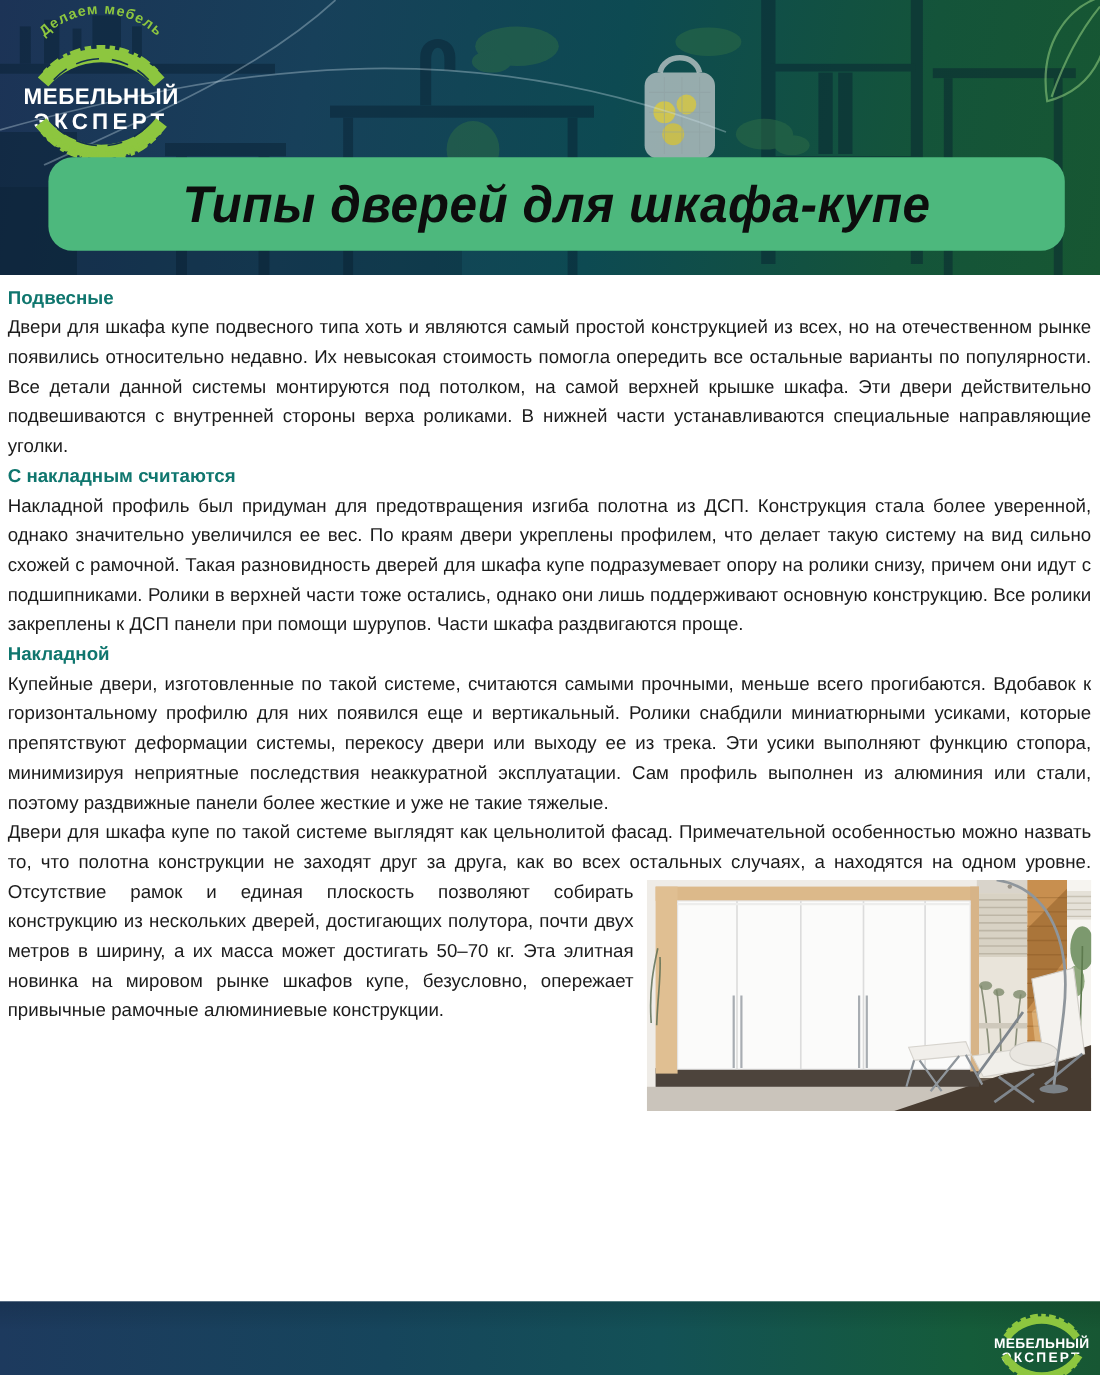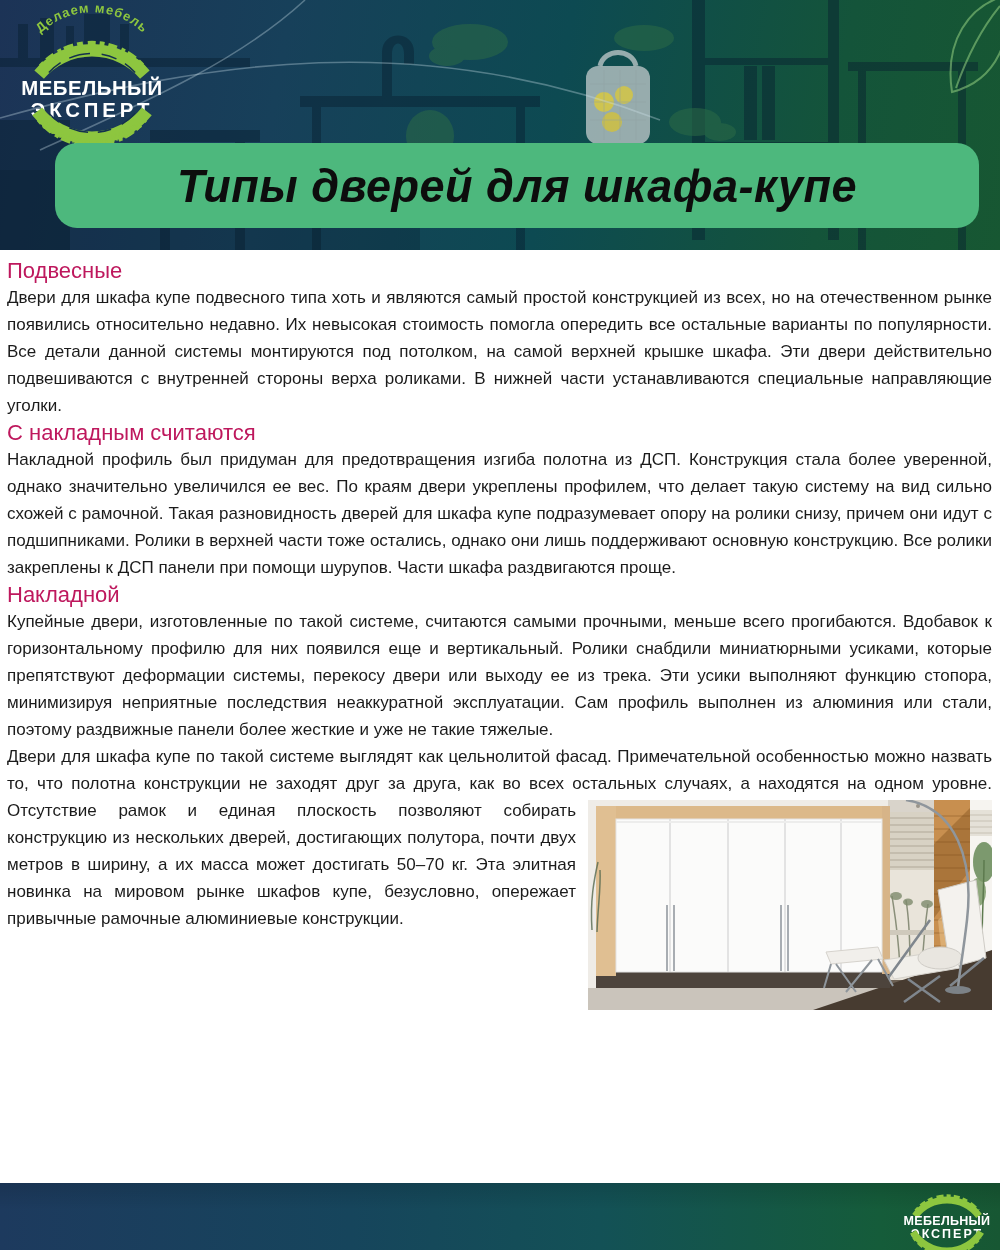--- a/index.html
+++ b/index.html
@@ -18,32 +18,32 @@
     color:var(--body-text);
   }
   .page{width:1000px;height:1250px;display:flex;flex-direction:column;overflow:hidden;background:#fff;}
 
   
   .hero{position:relative;height:250px;flex:0 0 auto;overflow:hidden;
     background:linear-gradient(100deg,var(--navy) 0%,#17405a 28%,var(--teal) 55%,#14543a 82%,var(--hgreen) 100%);}
   .hero-bg{position:absolute;left:0;top:0;width:1000px;height:250px;display:block;}
   .brand-logo{position:absolute;left:12px;top:4px;width:160px;height:142px;}
   .title-banner{
-    position:absolute;left:55px;top:143px;width:924px;height:85px;
+    position:absolute;left:44px;top:143px;width:924px;height:85px;
     background:var(--banner-green);border-radius:22px;
     display:flex;align-items:center;justify-content:center;
   }
   .title-text{
     font-size:45px;font-weight:bold;font-style:italic;color:#0d0d0d;
     letter-spacing:0.5px;white-space:nowrap;transform:scaleY(1.04);
   }
 
   
   .content{flex:1 1 auto;background:#fff;padding:7px 8px 0 7px;}
-  .section-heading{font-size:22px;line-height:27px;font-weight:normal;color:#be185d;}
+  .section-heading{font-size:17px;line-height:27px;font-weight:bold;color:#0f766e;}
   .section-paragraph{font-size:17px;line-height:27px;text-align:justify;color:var(--body-text);}
   .img-spacer{float:right;width:0;height:57px;}
   .wardrobe-fig{float:right;clear:right;width:404px;height:210px;margin:0 0 4px 12px;}
   .wardrobe-fig svg{display:block;width:404px;height:210px;}
   .content::after{content:"";display:block;clear:both;}
 
   
   .footer-band{
     position:relative;height:67px;flex:0 0 auto;overflow:hidden;
     background:linear-gradient(90deg,#1d3a5e 0%,#16455c 35%,#135156 60%,#155c3a 88%,#175733 100%);

